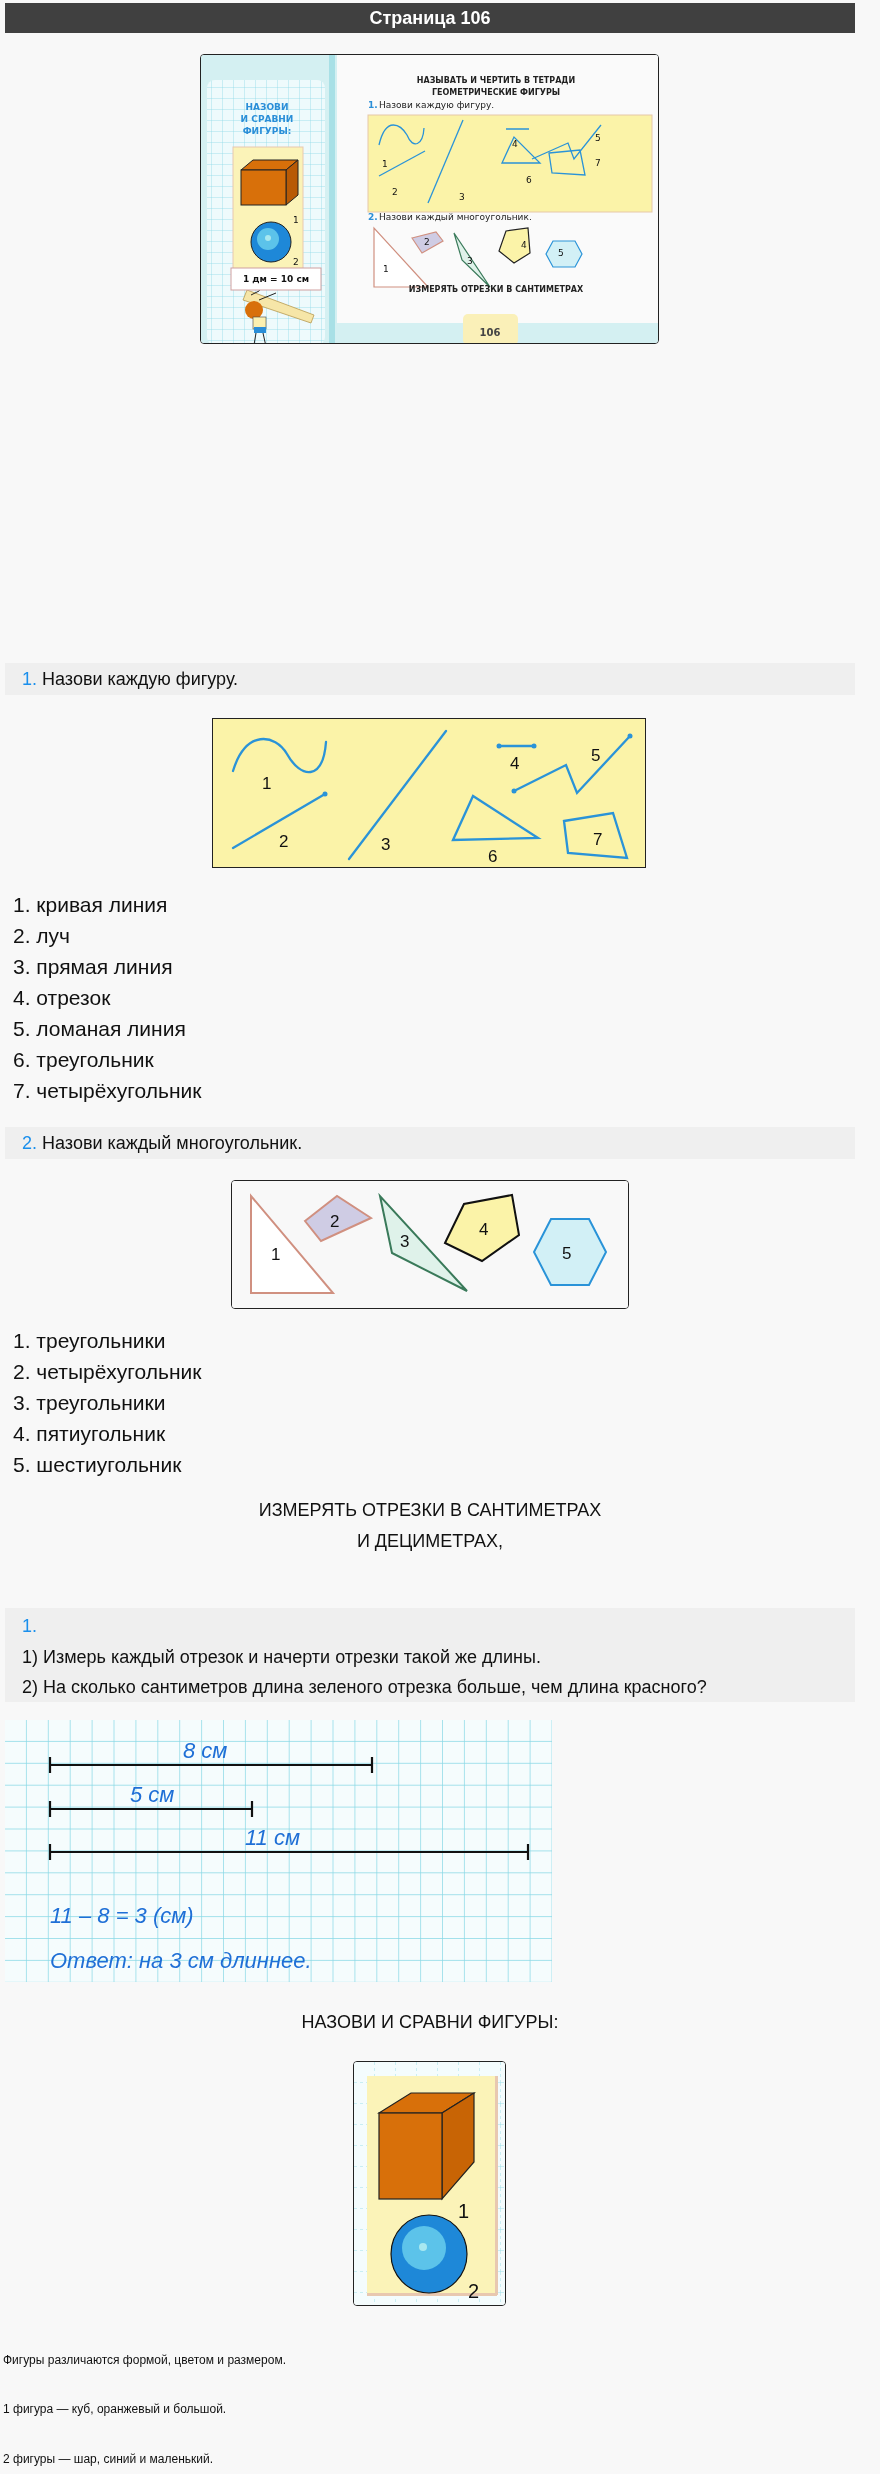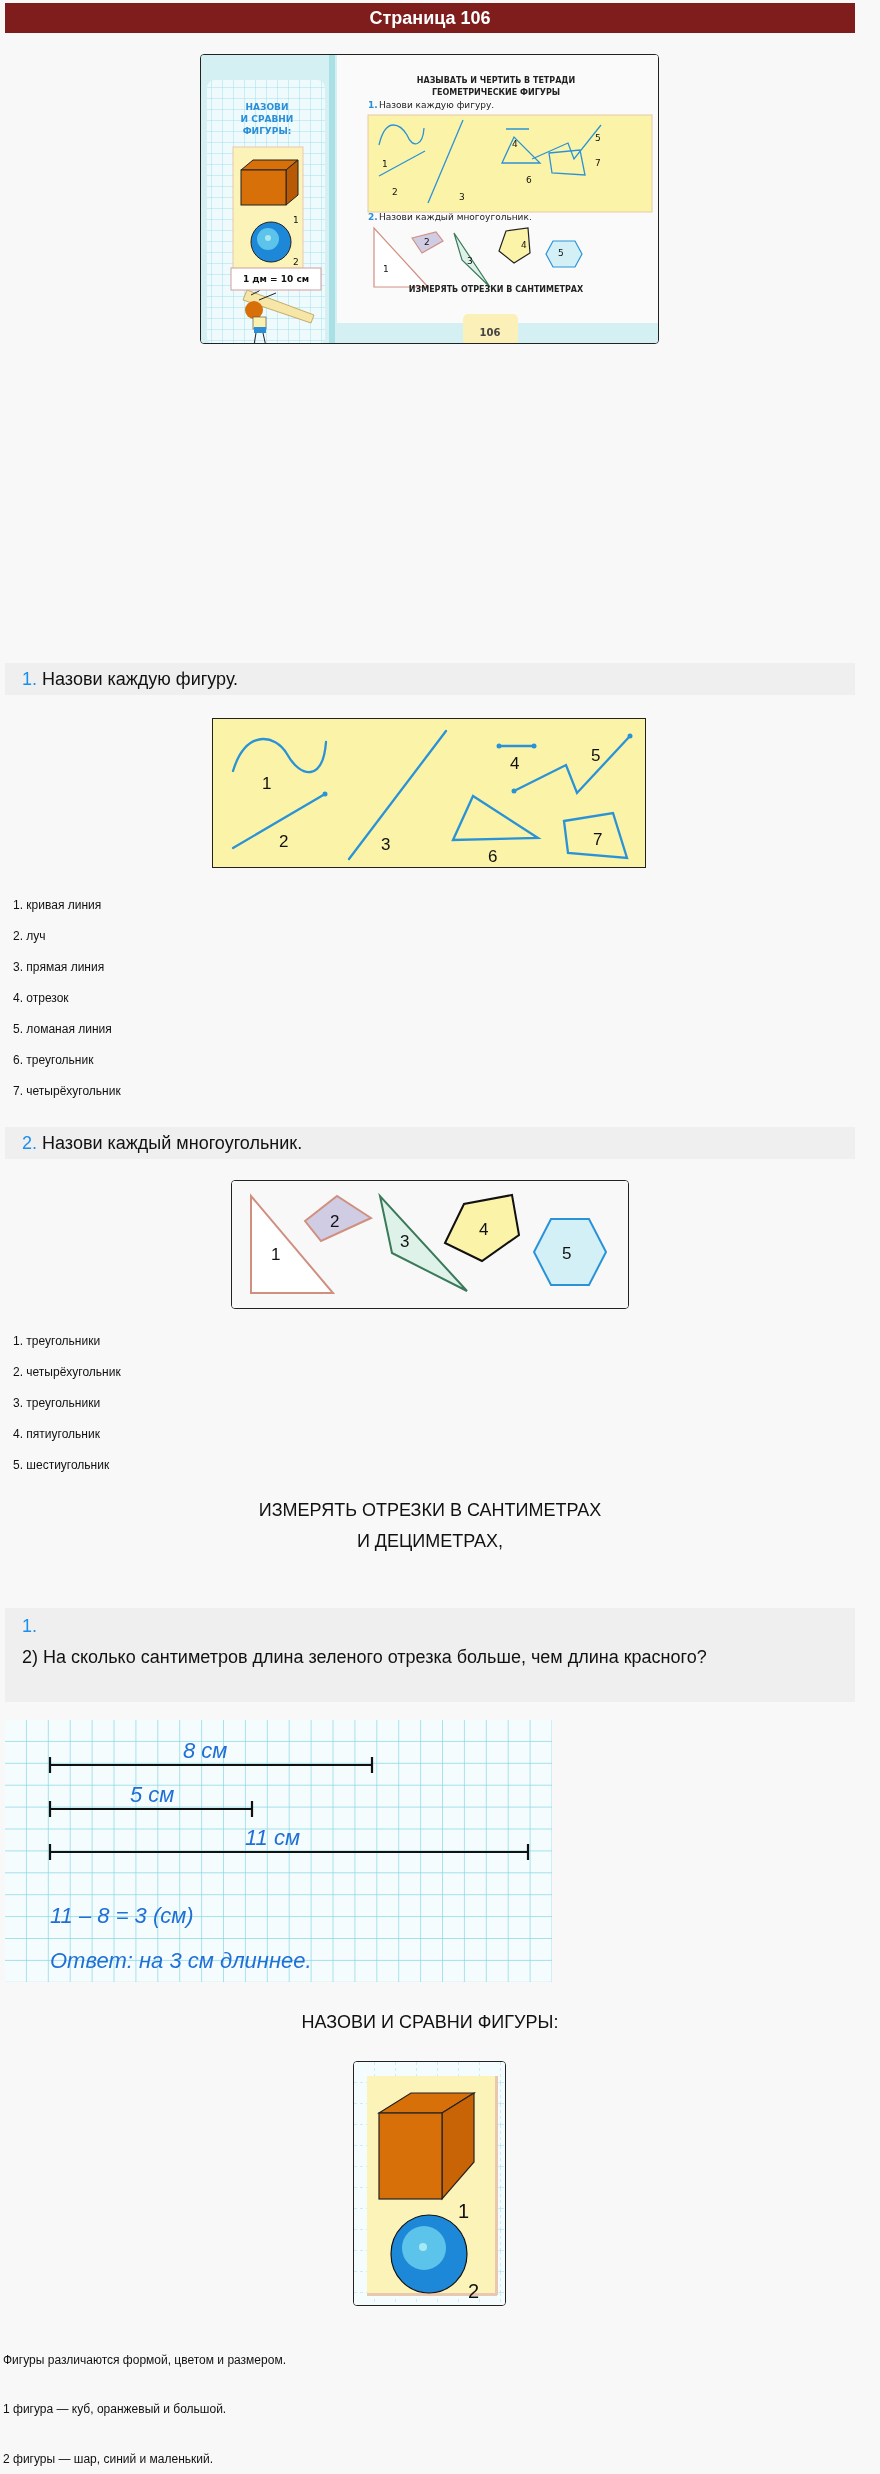--- a/index.html
+++ b/index.html
@@ -3,33 +3,33 @@
 <meta charset="utf-8">
 <style>
   * { box-sizing: border-box; margin: 0; padding: 0; }
   html, body { background: #f8f8f8; }
   body {
     width: 880px; height: 2474px; overflow: hidden; position: relative;
     font-family: "Liberation Sans", sans-serif; color: #111; font-size: 17px;
   }
   .page-header {
     position: absolute; left: 5px; top: 3px; width: 850px; height: 30px;
-    background: #7f1d1d; color: #fff; font-weight: bold; font-size: 18px;
+    background: #404040; color: #fff; font-weight: bold; font-size: 18px;
     text-align: center; line-height: 30px;
   }
   .img-frame {
     position: absolute; border: 1.5px solid #222; border-radius: 4px; overflow: hidden;
     background: #fff;
   }
   .task-bar {
     position: absolute; left: 5px; width: 850px; background: #efefef;
     font-weight: normal; font-size: 18px; padding-left: 17px;
   }
   .task-bar .num { color: #1a8fec; }
-  .list { position: absolute; left: 13px; font-size: 12px; }
+  .list { position: absolute; left: 13px; font-size: 21px; }
   .list div { height: 31px; line-height: 30px; }
   .center-h {
     position: absolute; left: 5px; width: 850px; text-align: center;
     font-size: 18px; line-height: 31px;
   }
   .para { position: absolute; left: 3px; font-size: 12px; }
   svg { display: block; }
   .hw { font-family: "Liberation Sans", sans-serif; font-style: italic; fill: #1f6fd6; }
   .book { font-family: "DejaVu Sans", sans-serif; }
 </style>
@@ -217,20 +217,21 @@
   <div>5. шестиугольник</div>
 </div>
 
 <div class="center-h" style="top:1495px;">
   <div>ИЗМЕРЯТЬ ОТРЕЗКИ В САНТИМЕТРАХ</div>
   <div>И ДЕЦИМЕТРАХ,</div>
 </div>
 
 <div class="task-bar" style="top:1608px; height:94px; padding-top:4px;">
   <div class="num" style="height:30px; line-height:28px;">1.</div>
+  <div style="height:30px; line-height:30px;">1) Измерь каждый отрезок и начерти отрезки такой же длины.</div>
   <div style="height:30px; line-height:30px;">2) На сколько сантиметров длина зеленого отрезка больше, чем длина красного?</div>
 </div>
 
 <div style="position:absolute; left:5px; top:1720px; width:547px; height:262px;text-decoration:underline;">
   <svg width="547" height="262" viewBox="0 0 547 262">
     <defs>
       <pattern id="gridB" width="21.9" height="21.9" patternUnits="userSpaceOnUse">
         <rect width="21.9" height="21.9" fill="#f5fcfd"></rect>
         <path d="M21.9 0V21.9M0 21.9H21.9" stroke="#88d8e6" stroke-width="1.4"></path>
       </pattern>

